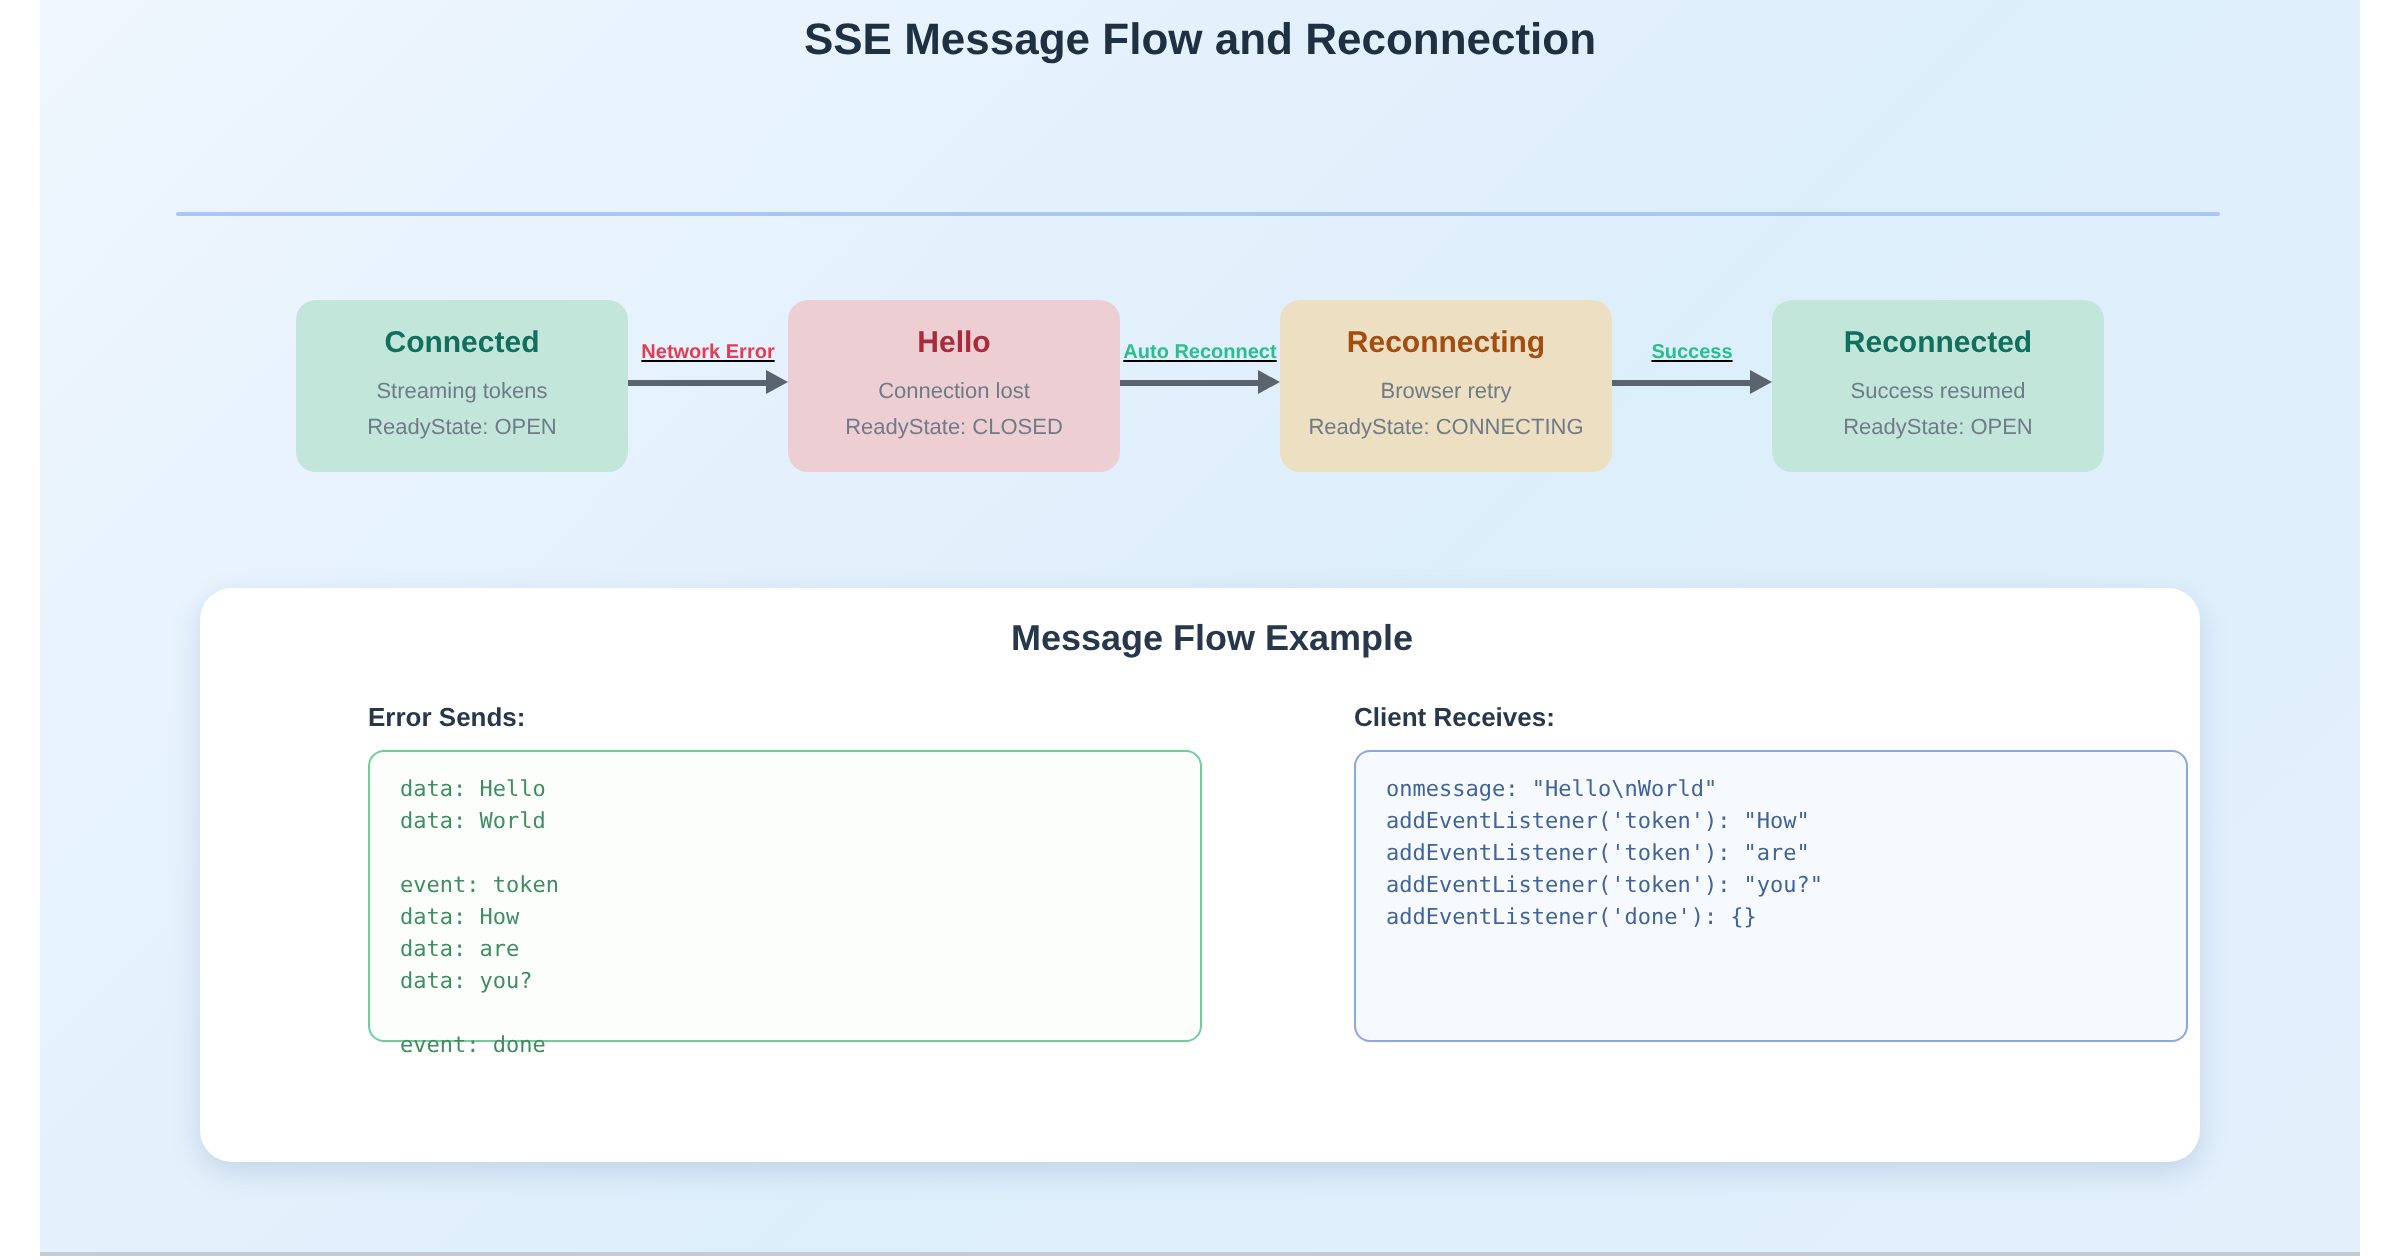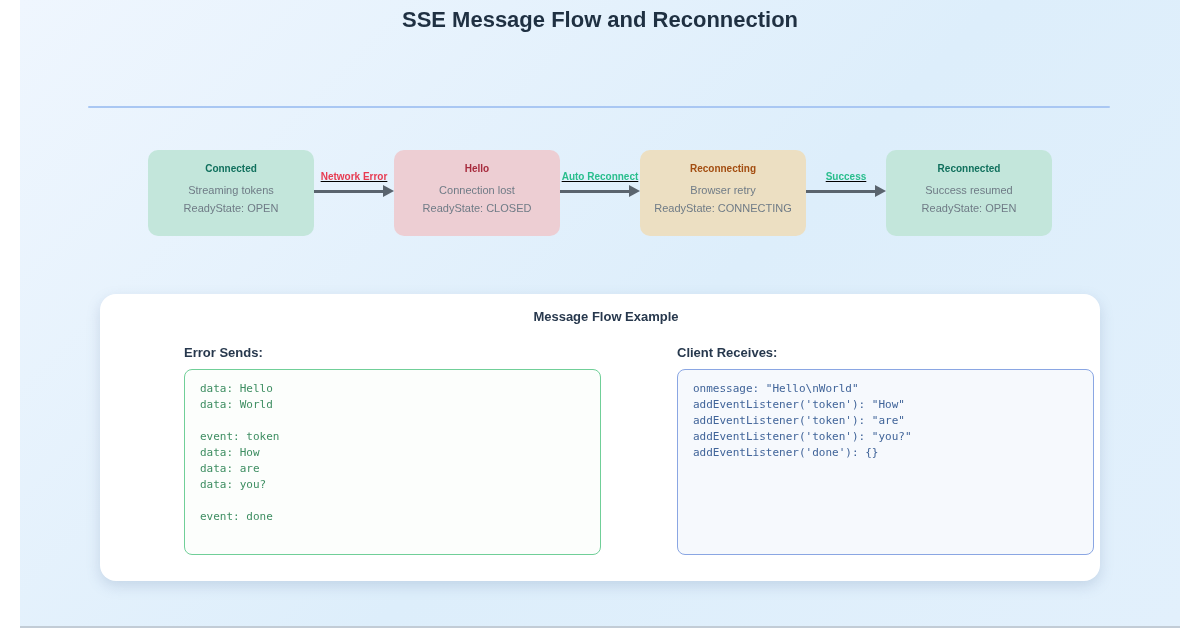--- a/index.html
+++ b/index.html
@@ -25,21 +25,21 @@
 
   .state-box {
     width: 166px; height: 86px; border-radius: 10px;
     padding-top: 13px; text-align: center;
   }
   .state-connected   { background: #c3e6db; }
   .state-error       { background: #edced3; }
   .state-reconnecting{ background: #ecdfc2; }
   .state-reconnected { background: #c3e6db; }
 
-  .state-title { font-size: 10px; font-weight: bold; margin-bottom: 7px; }
+  .state-title { font-size: 15px; font-weight: bold; margin-bottom: 7px; }
   .t-teal  { color: #10705d; }
   .t-red   { color: #a72b3d; }
   .t-brown { color: #a34d10; }
   .state-line { font-size: 11px; color: #6f7b86; line-height: 18px; }
 
   .arrow { width: 80px; display: flex; flex-direction: column; align-items: center;
     position: relative; top: -9px; text-decoration: underline; }
   .arrow-label { font-size: 10px; font-weight: bold; margin-bottom: 3px; white-space: nowrap; }
   .c-red   { color: #e73b52; }
   .c-green { color: #29be8d; }
@@ -47,28 +47,28 @@
   .arrow-line { flex: 1; height: 3px; background: #5a646e; }
   .arrow-head { width: 0; height: 0; border-left: 11px solid #5a646e;
     border-top: 6px solid transparent; border-bottom: 6px solid transparent; }
 
   
   .card {
     margin: 58px 80px 0; height: 287px; background: #ffffff; border-radius: 16px;
     box-shadow: 0 5px 14px rgba(90, 120, 160, 0.22);
     padding-top: 15px;
   }
-  .card-title { text-align: center; font-size: 13px; font-weight: bold; color: #27384d; padding-left: 12px; }
+  .card-title { text-align: center; font-size: 18px; font-weight: bold; color: #27384d; padding-left: 12px; }
 
   .columns { display: flex; gap: 76px; padding: 21px 6px 0 84px; }
   .col { flex: 1; }
   .col-label { font-size: 13px; font-weight: bold; color: #27384d; margin-bottom: 9px; }
 
   .code-box {
-    height: 186px; border-radius: 8px; padding: 11px 15px;
+    height: 146px; border-radius: 8px; padding: 11px 15px;
     font-family: "DejaVu Sans Mono", monospace; font-size: 11px;
   }
   .server-box { border: 1px solid #70cf98; background: #fcfefc; color: #3e8e62; }
   .client-box { border: 1px solid #8aa6e3; background: #f6f9fd; color: #406499; }
   .code-line { line-height: 16px; white-space: pre; }
   .code-line:empty::before { content: "\00a0"; }
 </style>
 </head>
 <body>
 

